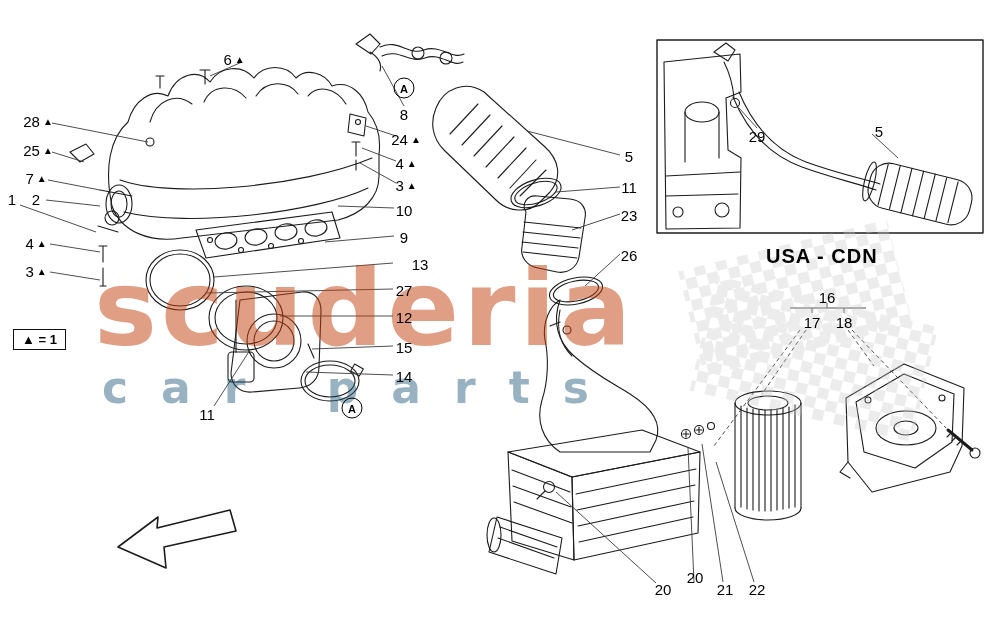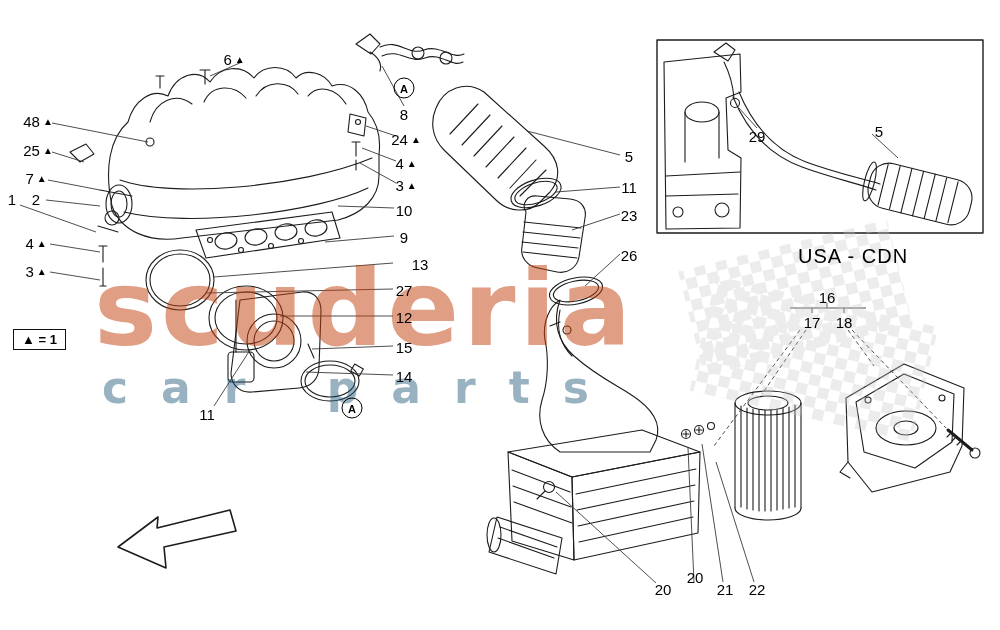--- a/index.html
+++ b/index.html
@@ -13,21 +13,21 @@
   #callout-layer{position:absolute;left:0;top:0;width:100%;height:100%;z-index:4;}
   .callout{position:absolute;transform:translate(-50%,-50%);display:flex;align-items:center;
            gap:3px;font-size:15px;color:#000;}
   .callout .num{display:block;}
   .callout .mk{font-size:10px;line-height:1;}
   .callout--circle{width:19px;height:19px;border:1.4px solid #000;border-radius:50%;
            justify-content:center;font-size:11px;font-weight:bold;gap:0;background:transparent;}
   .legend-box{position:absolute;left:13px;top:329px;z-index:4;border:1.4px solid #111;
            padding:2px 8px;font-size:13px;font-weight:bold;background:#fff;color:#000;}
   .region-label{position:absolute;left:766px;top:245px;z-index:4;font-size:20px;
-           font-weight:normal;letter-spacing:1px;color:#000;margin-left:32px;}
+           font-weight:bold;letter-spacing:1px;color:#000;}
 </style>
 </head>
 <body>
 
 <div class="stage">
 
   <svg class="art" width="1000" height="630" viewBox="0 0 1000 630">
     <defs>
       <pattern id="chk" width="22" height="22" patternUnits="userSpaceOnUse">
         <rect width="11" height="11" fill="#c7c7c7"></rect>
@@ -255,21 +255,21 @@
 
   <div class="legend-box">▲ = 1</div>
   <div class="region-label">USA - CDN</div>
 
   <div id="callout-layer">
       <div class="callout" style="left: 234px; top: 59px;">
         <span class="num">6</span>
         <span class="mk">▲</span>
       </div>
       <div class="callout" style="left: 38px; top: 121px;">
-        <span class="num">48</span>
+        <span class="num">28</span>
         <span class="mk">▲</span>
       </div>
       <div class="callout" style="left: 38px; top: 150px; text-align: center;">
         <span class="num">25</span>
         <span class="mk">▲</span>
       </div>
       <div class="callout" style="left: 36px; top: 178px;">
         <span class="num">7</span>
         <span class="mk">▲</span>
       </div>

